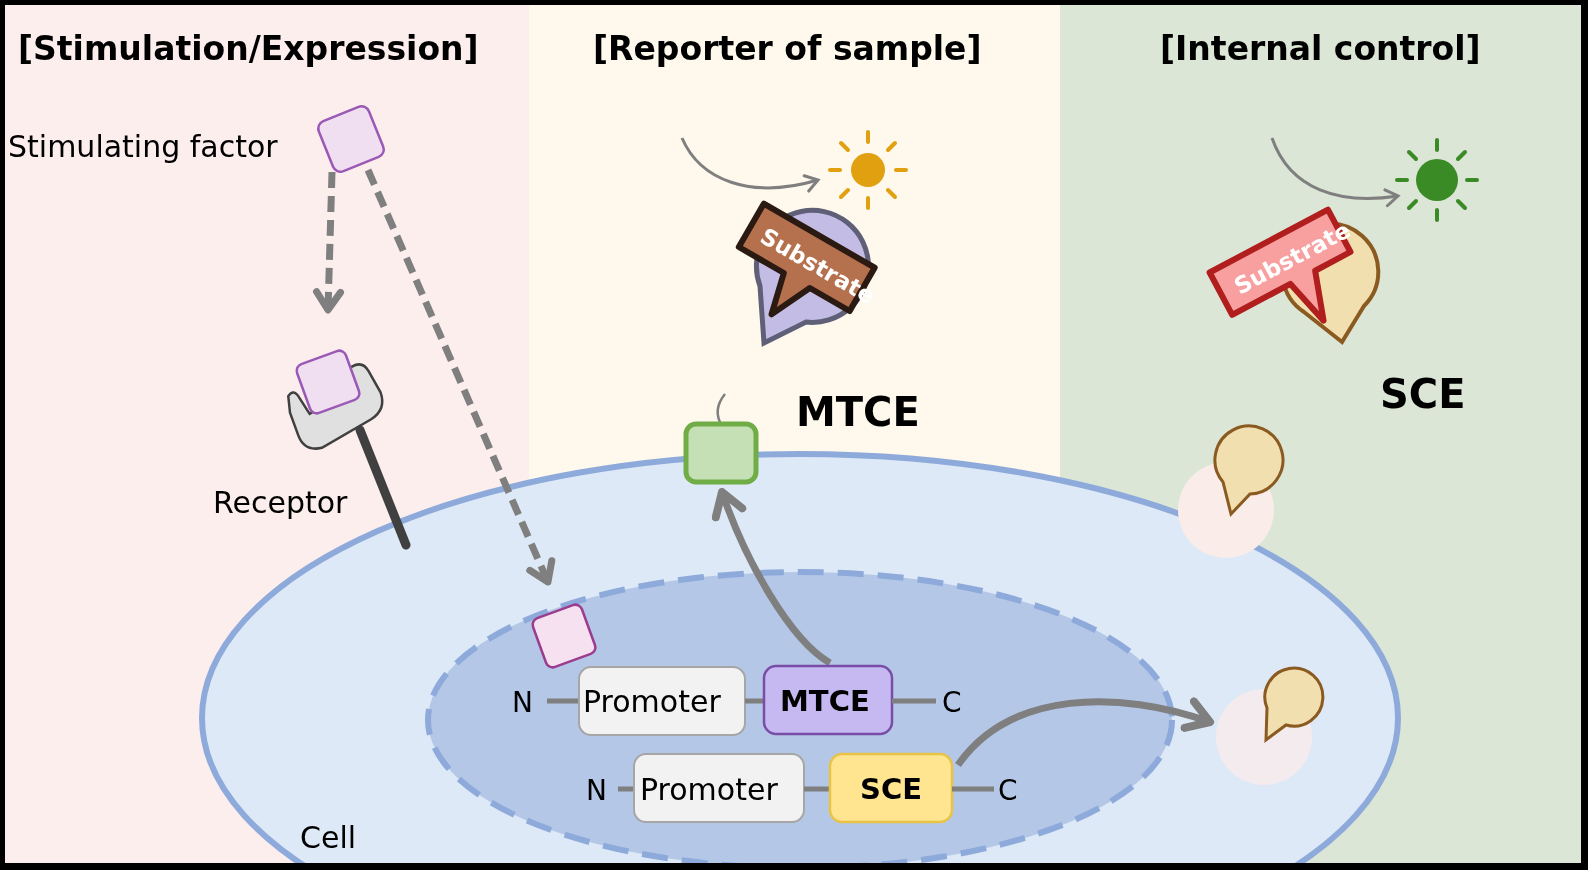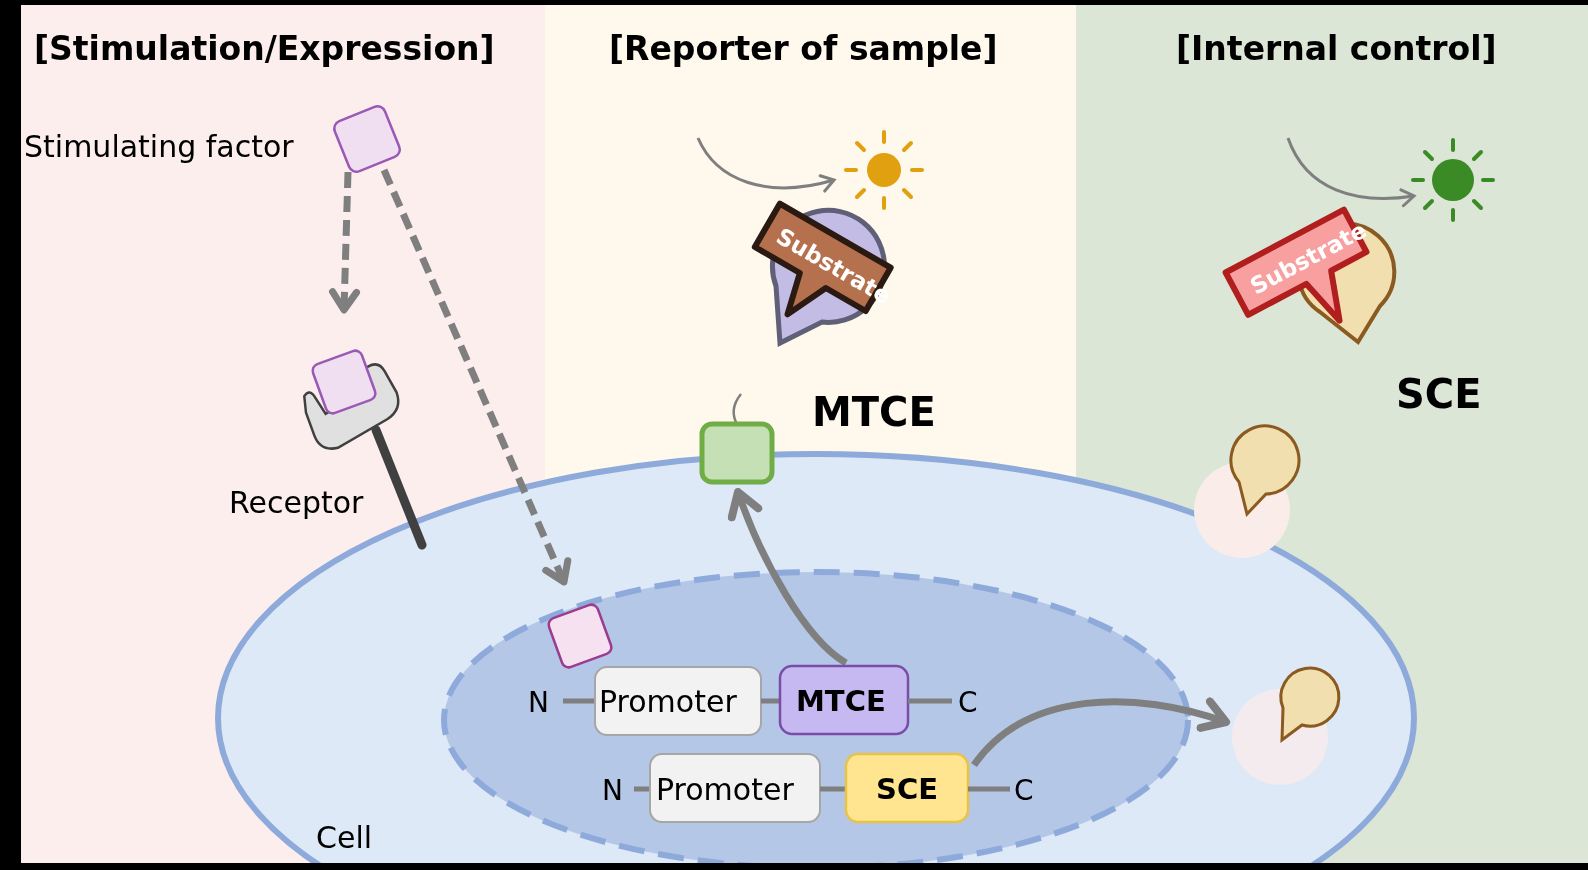--- a/index.html
+++ b/index.html
@@ -1,17 +1,17 @@
 <!DOCTYPE html>
 <html><head>
 <meta charset="utf-8">
 <style>
   html, body { margin: 0; padding: 0; background: #000; }
   body { width: 1588px; height: 870px; overflow: hidden; }
-  #stage { position: absolute; left: 16px; top: 0; width: 1344px; height: 870px; }
+  #stage { position: absolute; left: 0; top: 0; width: 1344px; height: 870px; }
   svg text { font-family: "DejaVu Sans", "Liberation Sans", sans-serif; }
   .title { font-weight: bold; font-size: 33px; fill: #000; }
   .label { font-size: 30px; fill: #000; }
   .glabel { font-size: 28px; fill: #000; }
   .big { font-weight: bold; font-size: 40px; fill: #000; }
   .gene-bold { font-weight: bold; font-size: 29px; fill: #000; }
   .subs { font-weight: bold; font-size: 23px; fill: #fff; }
 </style>
 </head>
 <body>

